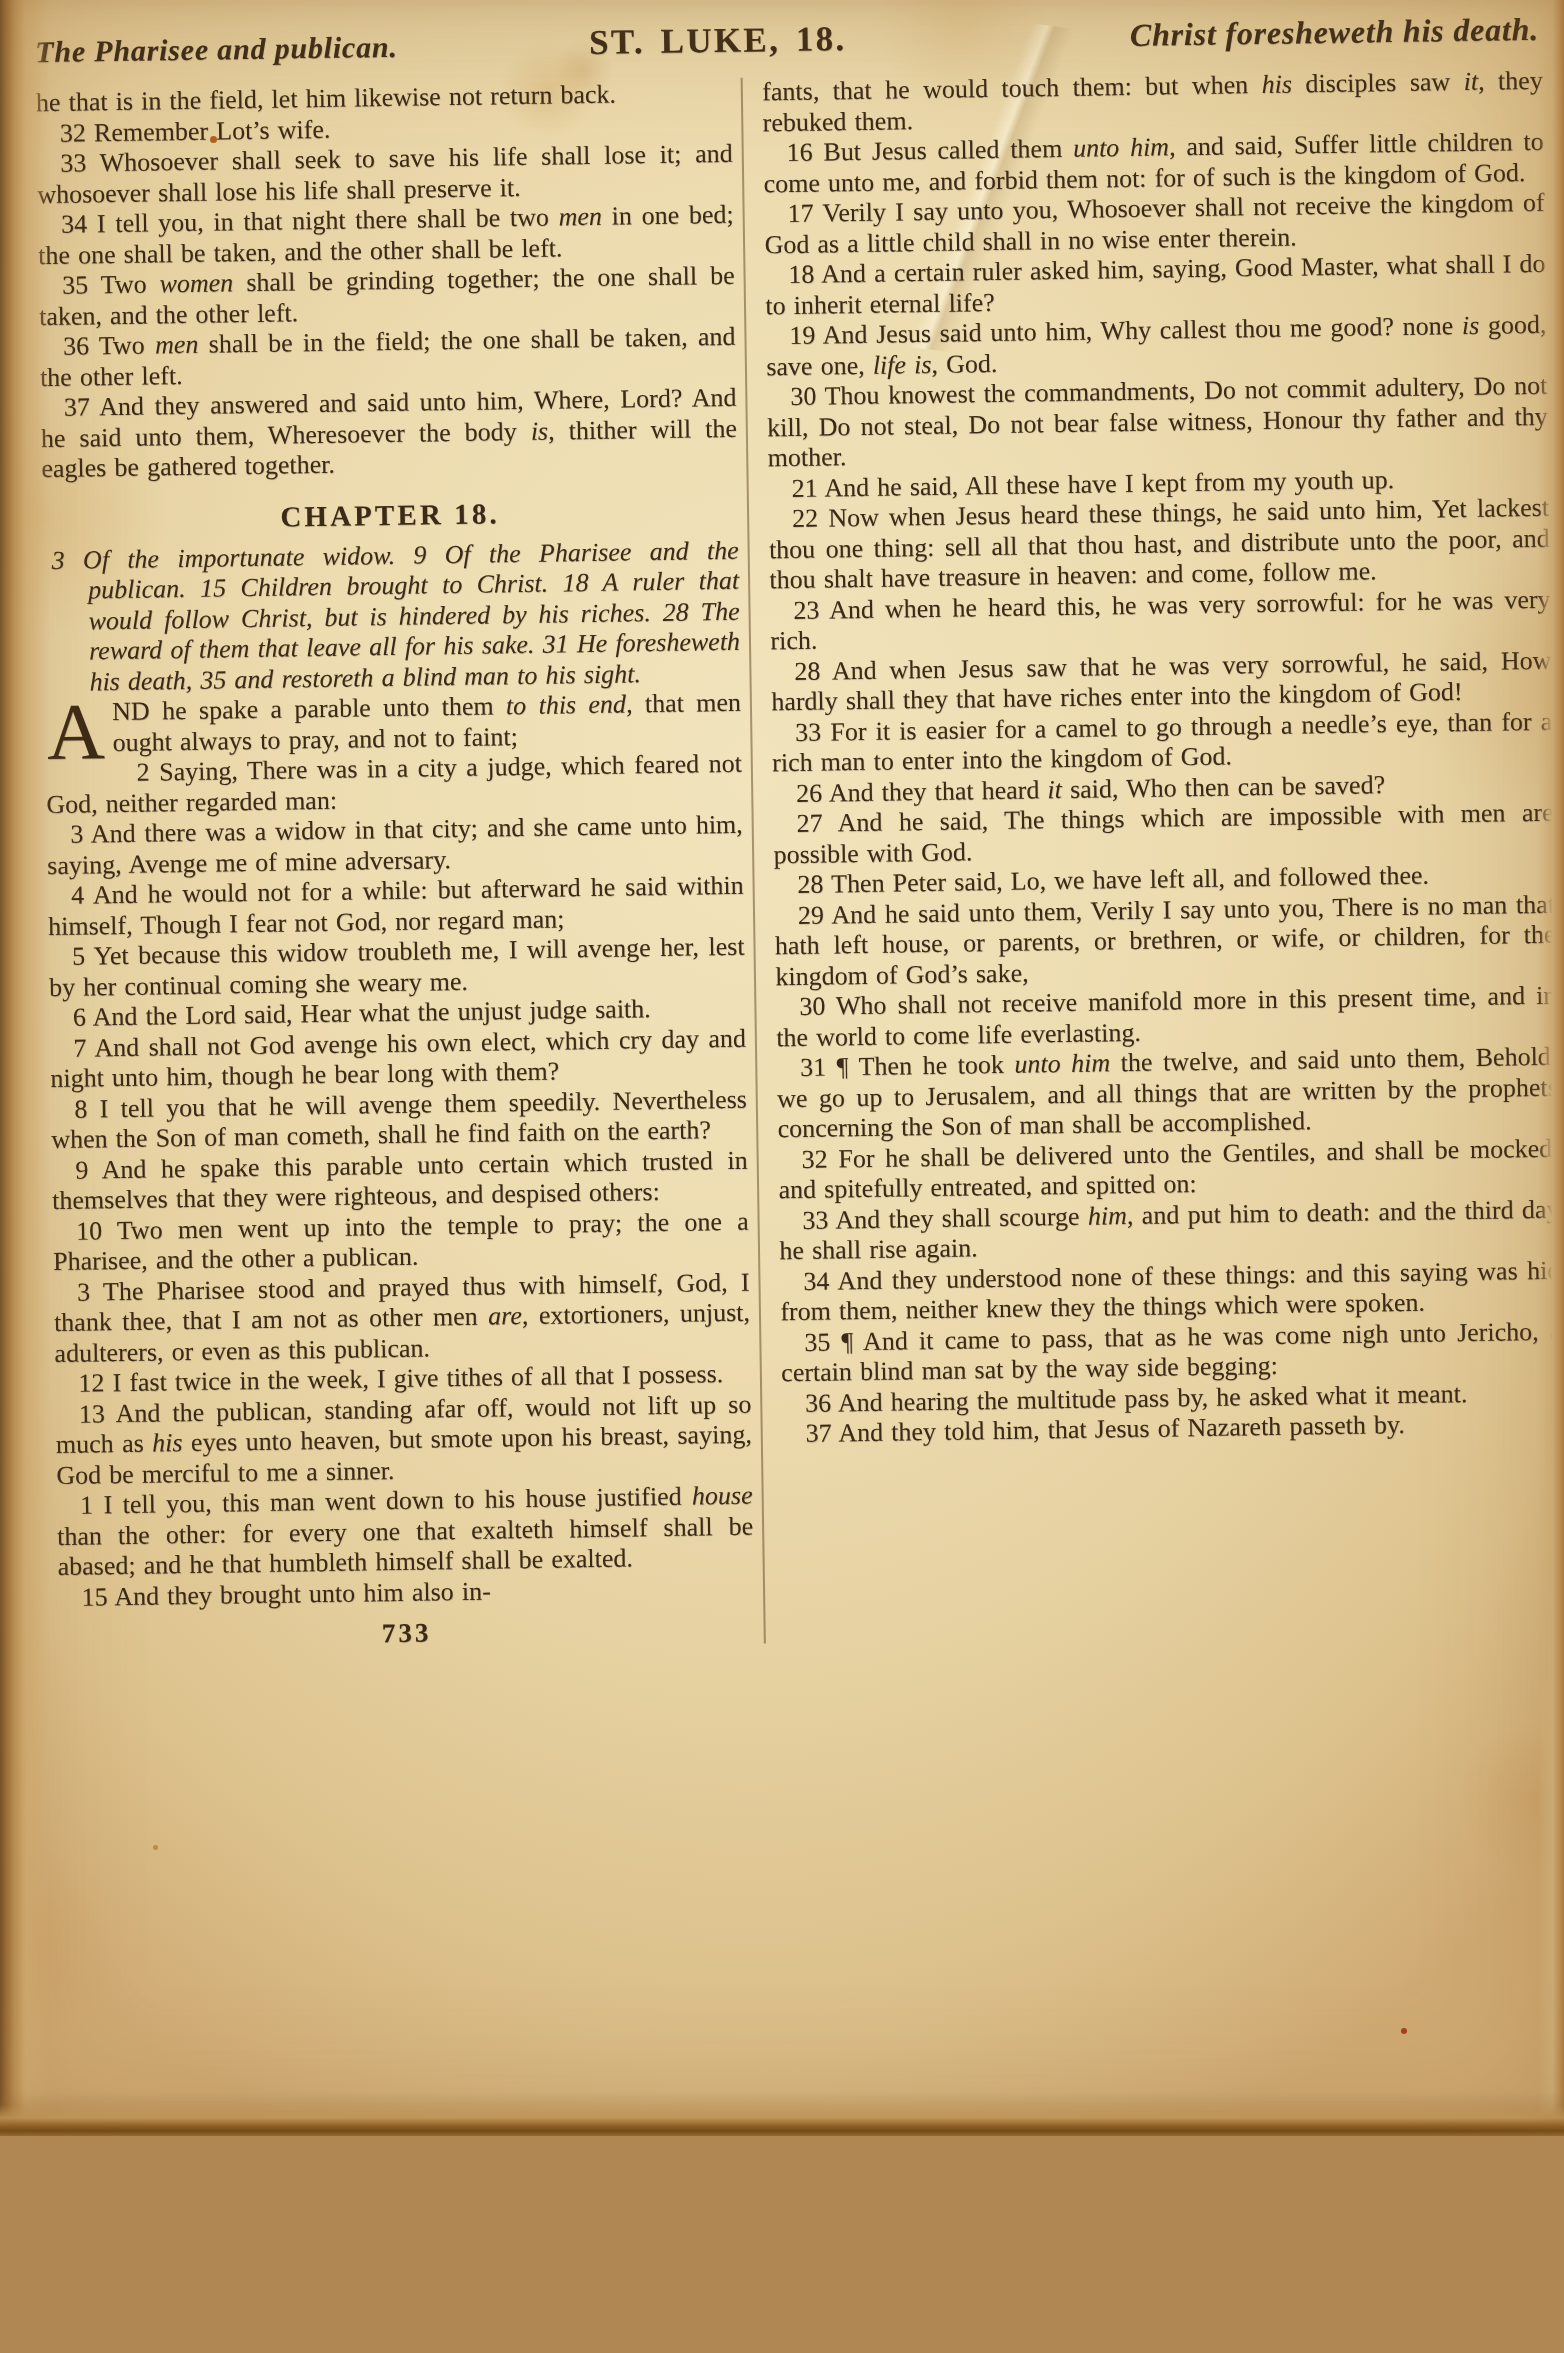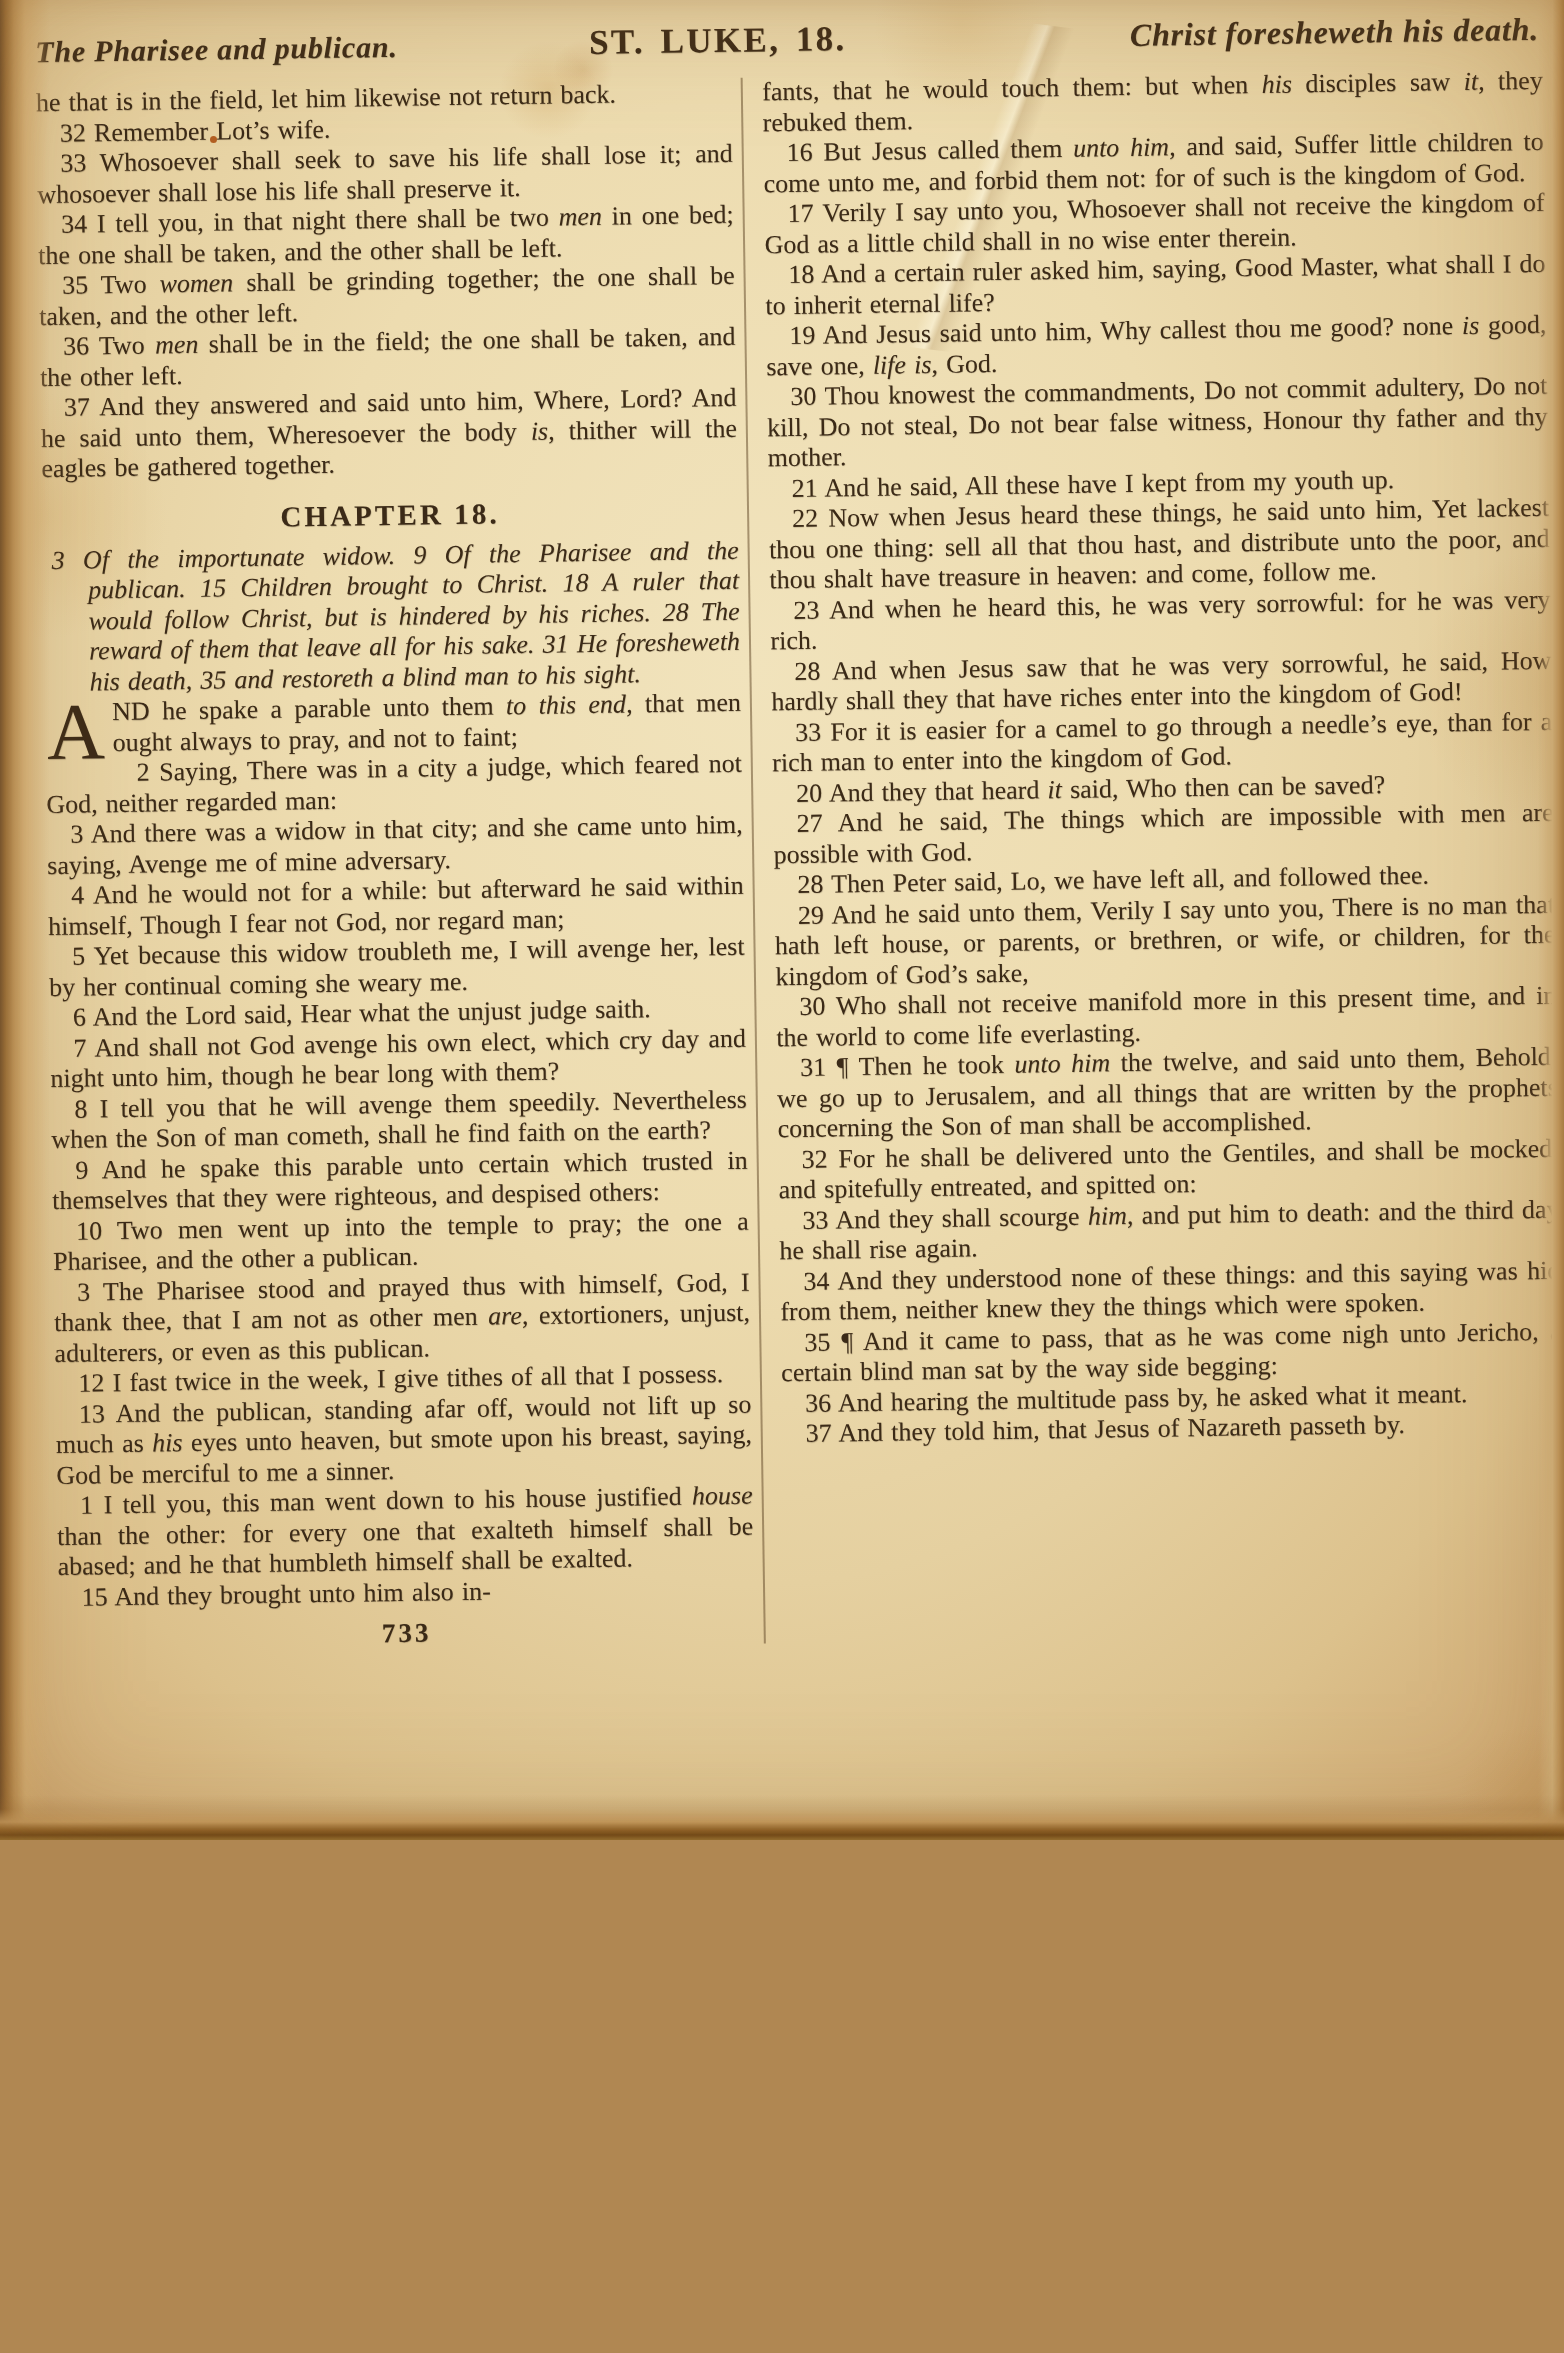--- a/index.html
+++ b/index.html
@@ -3,21 +3,21 @@
 <meta charset="utf-8">
 <style>
   html, body { margin:0; padding:0; }
   body {
     width:1565px; height:2354px;
     background:#b08752;
     font-family:"Liberation Serif","DejaVu Serif",serif;
     overflow:hidden;
   }
   .page {
-    position:relative; width:1565px; height:1840px; overflow:hidden;
+    position:relative; width:1565px; height:2136px; overflow:hidden;
     background:
       radial-gradient(ellipse 1174px 1487px at 48% 36%,
         #f1e3bc 0%, #eddcb0 38%, #e5d0a0 62%, #dcc18c 82%, #cfa973 100%);
   }
   
   .edge-left {
     position:absolute; left:0; top:0; bottom:0; width:50px; pointer-events:none;
     background:linear-gradient(90deg,
       #5a3a1a 0px, #8f622c 5.5px, #bd9154 14px, #d7b277 25px, rgba(215,178,119,0) 50px);
     opacity:.85;
@@ -161,21 +161,21 @@
           <p class="verse"><span>16</span> But Jesus called them <i>unto him</i>, and said, Suffer little children to come unto me, and forbid them not: for of such is the kingdom of God.</p>
           <p class="verse"><span>17</span> Verily I say unto you, Whosoever shall not receive the kingdom of God as a little child shall in no wise enter therein.</p>
           <p class="verse"><span>18</span> And a certain ruler asked him, saying, Good Master, what shall I do to inherit eternal life?</p>
           <p class="verse"><span>19</span> And Jesus said unto him, Why callest thou me good? none <i>is</i> good, save one, <i>life is</i>, God.</p>
           <p class="verse"><span>30</span> Thou knowest the commandments, Do not commit adultery, Do not kill, Do not steal, Do not bear false witness, Honour thy father and thy mother.</p>
           <p class="verse"><span>21</span> And he said, All these have I kept from my youth up.</p>
           <p class="verse"><span>22</span> Now when Jesus heard these things, he said unto him, Yet lackest thou one thing: sell all that thou hast, and distribute unto the poor, and thou shalt have treasure in heaven: and come, follow me.</p>
           <p class="verse"><span>23</span> And when he heard this, he was very sorrowful: for he was very rich.</p>
           <p class="verse"><span>28</span> And when Jesus saw that he was very sorrowful, he said, How hardly shall they that have riches enter into the kingdom of God!</p>
           <p class="verse"><span>33</span> For it is easier for a camel to go through a needle’s eye, than for a rich man to enter into the kingdom of God.</p>
-          <p class="verse"><span>20</span> And they that heard <i>it</i> said, Who then can be saved?</p>
+          <p class="verse"><span>26</span> And they that heard <i>it</i> said, Who then can be saved?</p>
           <p class="verse"><span>27</span> And he said, The things which are impossible with men are possible with God.</p>
           <p class="verse"><span>28</span> Then Peter said, Lo, we have left all, and followed thee.</p>
           <p class="verse"><span>29</span> And he said unto them, Verily I say unto you, There is no man that hath left house, or parents, or brethren, or wife, or children, for the kingdom of God’s sake,</p>
           <p class="verse"><span>30</span> Who shall not receive manifold more in this present time, and in the world to come life everlasting.</p>
           <p class="verse"><span>31</span> ¶ Then he took <i>unto him</i> the twelve, and said unto them, Behold, we go up to Jerusalem, and all things that are written by the prophets concerning the Son of man shall be accomplished.</p>
           <p class="verse"><span>32</span> For he shall be delivered unto the Gentiles, and shall be mocked, and spitefully entreated, and spitted on:</p>
           <p class="verse"><span>33</span> And they shall scourge <i>him</i>, and put him to death: and the third day he shall rise again.</p>
           <p class="verse"><span>34</span> And they understood none of these things: and this saying was hid from them, neither knew they the things which were spoken.</p>
           <p class="verse"><span>35</span> ¶ And it came to pass, that as he was come nigh unto Jericho, a certain blind man sat by the way side begging:</p>
           <p class="verse"><span>36</span> And hearing the multitude pass by, he asked what it meant.</p>

